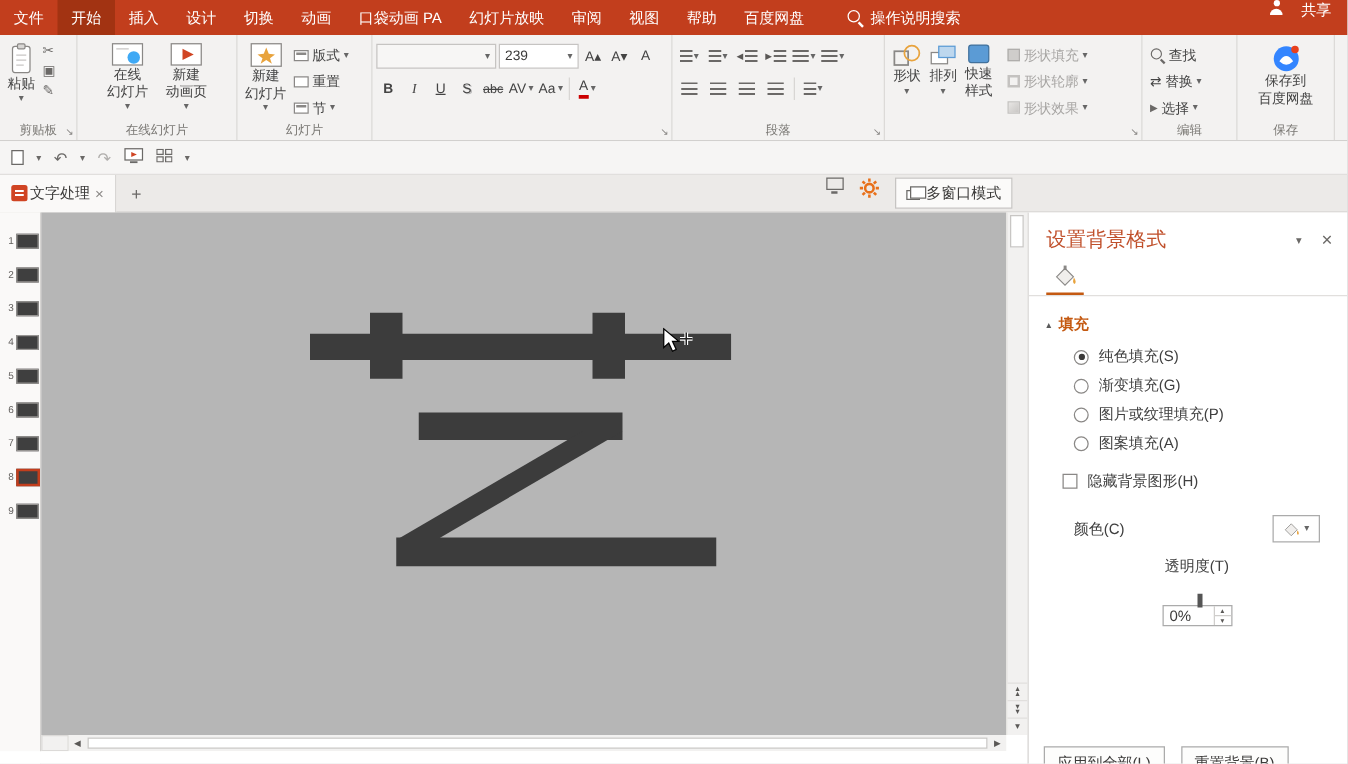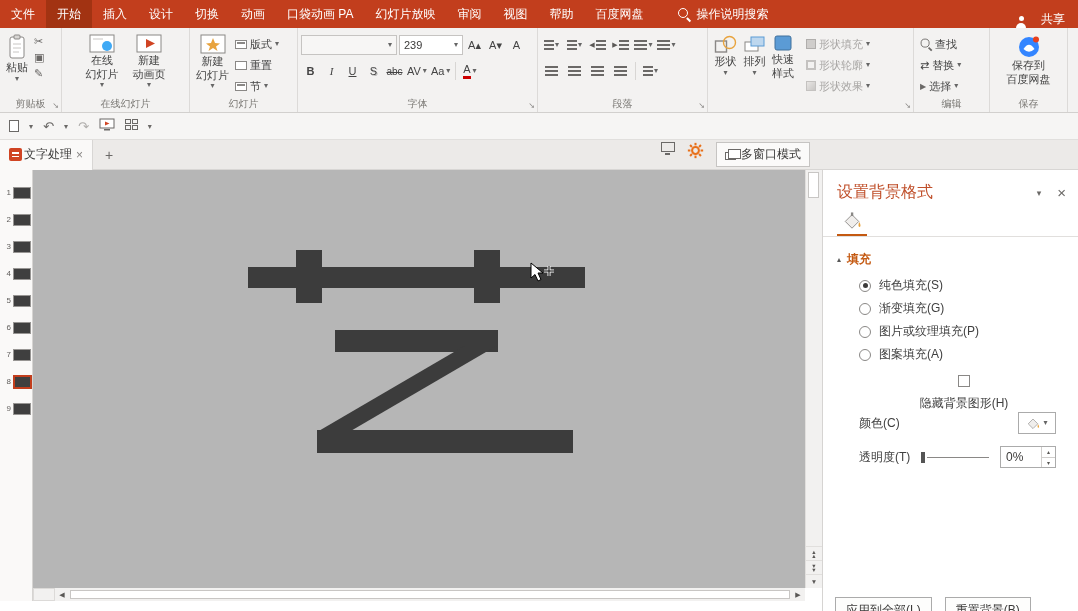--- a/index.html
+++ b/index.html
@@ -5,21 +5,21 @@
 *{box-sizing:border-box;margin:0;padding:0}
 body{font-family:"Liberation Sans","DejaVu Sans",sans-serif;background:#777;}
 .app{position:relative;width:1078px;height:611px;background:#FFF;overflow:hidden;font-size:12px;color:#3B3A39;}
 
 
 .menubar{position:absolute;top:0;left:0;width:1078px;height:28px;background:#C23E1D;display:flex;align-items:stretch;color:#FFF;}
 .menu-item{display:flex;align-items:center;padding:0 11px;font-size:12px;white-space:nowrap;cursor:default;}
 .menu-item.active{background:#A23312;}
 .menu-search{display:flex;align-items:center;gap:6px;padding:0 10px;margin-left:14px;}
 .menu-spacer{flex:1;}
-.menu-share{display:flex;align-items:flex-end;gap:14px;padding:0 13px;}
+.menu-share{display:flex;align-items:flex-start;gap:14px;padding:0 13px;}
 .i-search{position:relative;width:12px;height:12px;flex:0 0 auto;display:inline-block;}
 .i-search::before{content:"";position:absolute;left:0;top:0;width:8px;height:8px;border:1.4px solid currentColor;border-radius:50%;}
 .i-search::after{content:"";position:absolute;left:8.5px;top:8.5px;width:5px;height:1.6px;background:currentColor;transform:rotate(45deg);transform-origin:0 50%;}
 .i-person{position:relative;width:12px;height:12px;display:inline-block;}
 .i-person::before{content:"";position:absolute;left:3.5px;top:0;width:5px;height:5px;border-radius:50%;background:#FFF;}
 .i-person::after{content:"";position:absolute;left:1px;top:6.5px;width:10px;height:5px;border-radius:5px 5px 0 0;background:#FFF;}
 
 
 .ribbon{position:absolute;top:28px;left:0;width:1078px;height:85px;background:#F3F2F1;border-bottom:1px solid #D2D0CE;display:flex;}
 .rgroup{position:relative;flex:0 0 auto;border-right:1px solid #DCDAD8;padding:4px 3px 15px;}
@@ -107,25 +107,25 @@
 .bucket-tab{margin:2px 0 0 14px;width:30px;padding:3px 0 4px;display:flex;justify-content:center;border-bottom:2px solid #C45911;}
 .panel-divider{height:1px;background:#E1DFDD;}
 .section-head{display:flex;align-items:center;gap:6px;padding:14px 14px 6px 14px;}
 .tri{font-size:8px;color:#595959;}
 .section-title{color:#C45911;font-weight:bold;font-size:12px;}
 .opts{padding-left:36px;}
 .opt{display:flex;align-items:center;gap:8px;height:23px;}
 .radio{width:12px;height:12px;border:1px solid #8A8886;border-radius:50%;background:#FFF;position:relative;flex:0 0 auto;}
 .opt.sel .radio::after{content:"";position:absolute;inset:2.5px;border-radius:50%;background:#3B3A39;}
 .opt-label{color:#404040;}
-.chk-row{display:flex;align-items:center;gap:8px;padding-left:27px;margin-top:9px;height:20px;flex-direction:column;}
+.chk-row{display:flex;align-items:center;gap:8px;padding-left:27px;margin-top:9px;height:20px;}
 .checkbox{width:12px;height:12px;border:1px solid #8A8886;background:#FFF;flex:0 0 auto;}
 .color-row{display:flex;align-items:center;padding:0 22px 0 36px;margin-top:16px;height:24px;}
 .color-btn{margin-left:auto;width:38px;height:22px;border:1px solid #ABABAB;background:#FFF;display:flex;align-items:center;justify-content:center;gap:3px;}
-.trans-row{display:flex;align-items:center;padding:0 22px 0 36px;margin-top:10px;height:24px;gap:11px;}
+.trans-row{display:flex;align-items:center;padding:0 22px 0 36px;margin-top:10px;height:24px;gap:11px;flex-direction:column;}
 .slider{position:relative;flex:1;height:14px;}
 .slider-track{position:absolute;left:6px;right:0;top:6.5px;height:1.5px;background:#8A8886;}
 .slider-thumb{position:absolute;left:0;top:1.5px;width:4px;height:11px;background:#555;}
 .spin{width:56px;height:22px;border:1px solid #ABABAB;display:flex;align-items:stretch;}
 .spin-val{flex:1;display:flex;align-items:center;padding-left:5px;color:#3B3A39;}
 .spin-arrows{width:14px;border-left:1px solid #D0CECC;display:flex;flex-direction:column;}
 .spin-arrows span{flex:1;display:flex;align-items:center;justify-content:center;font-size:6px;color:#5A5856;}
 .spin-arrows span:first-child{border-bottom:1px solid #D0CECC;}
 .panel-foot{position:absolute;left:12px;top:427px;display:flex;gap:13px;}
 .pbtn{height:24px;padding:4px 10px;border:1px solid #ABABAB;background:#FDFDFC;font-size:12px;color:#3B3A39;white-space:nowrap;}
@@ -268,21 +268,20 @@
             <span>Aa</span>
             <span class="dd">▾</span>
           </span>
         <span class="vsep"></span>
         <span class="tbtn">
             <span class="colA">A</span>
             <span class="dd">▾</span>
           </span>
       </div>
       <span class="launcher">↘</span>
-      <div class="rgroup-label">字体</div>
     </div>
 
     <div class="rgroup" style="width:170px">
       <div class="frow">
         <span class="pi">
             <span class="bars narrow"></span>
             <span class="dd">▾</span>
           </span>
         <span class="pi">
             <span class="bars narrow"></span>

